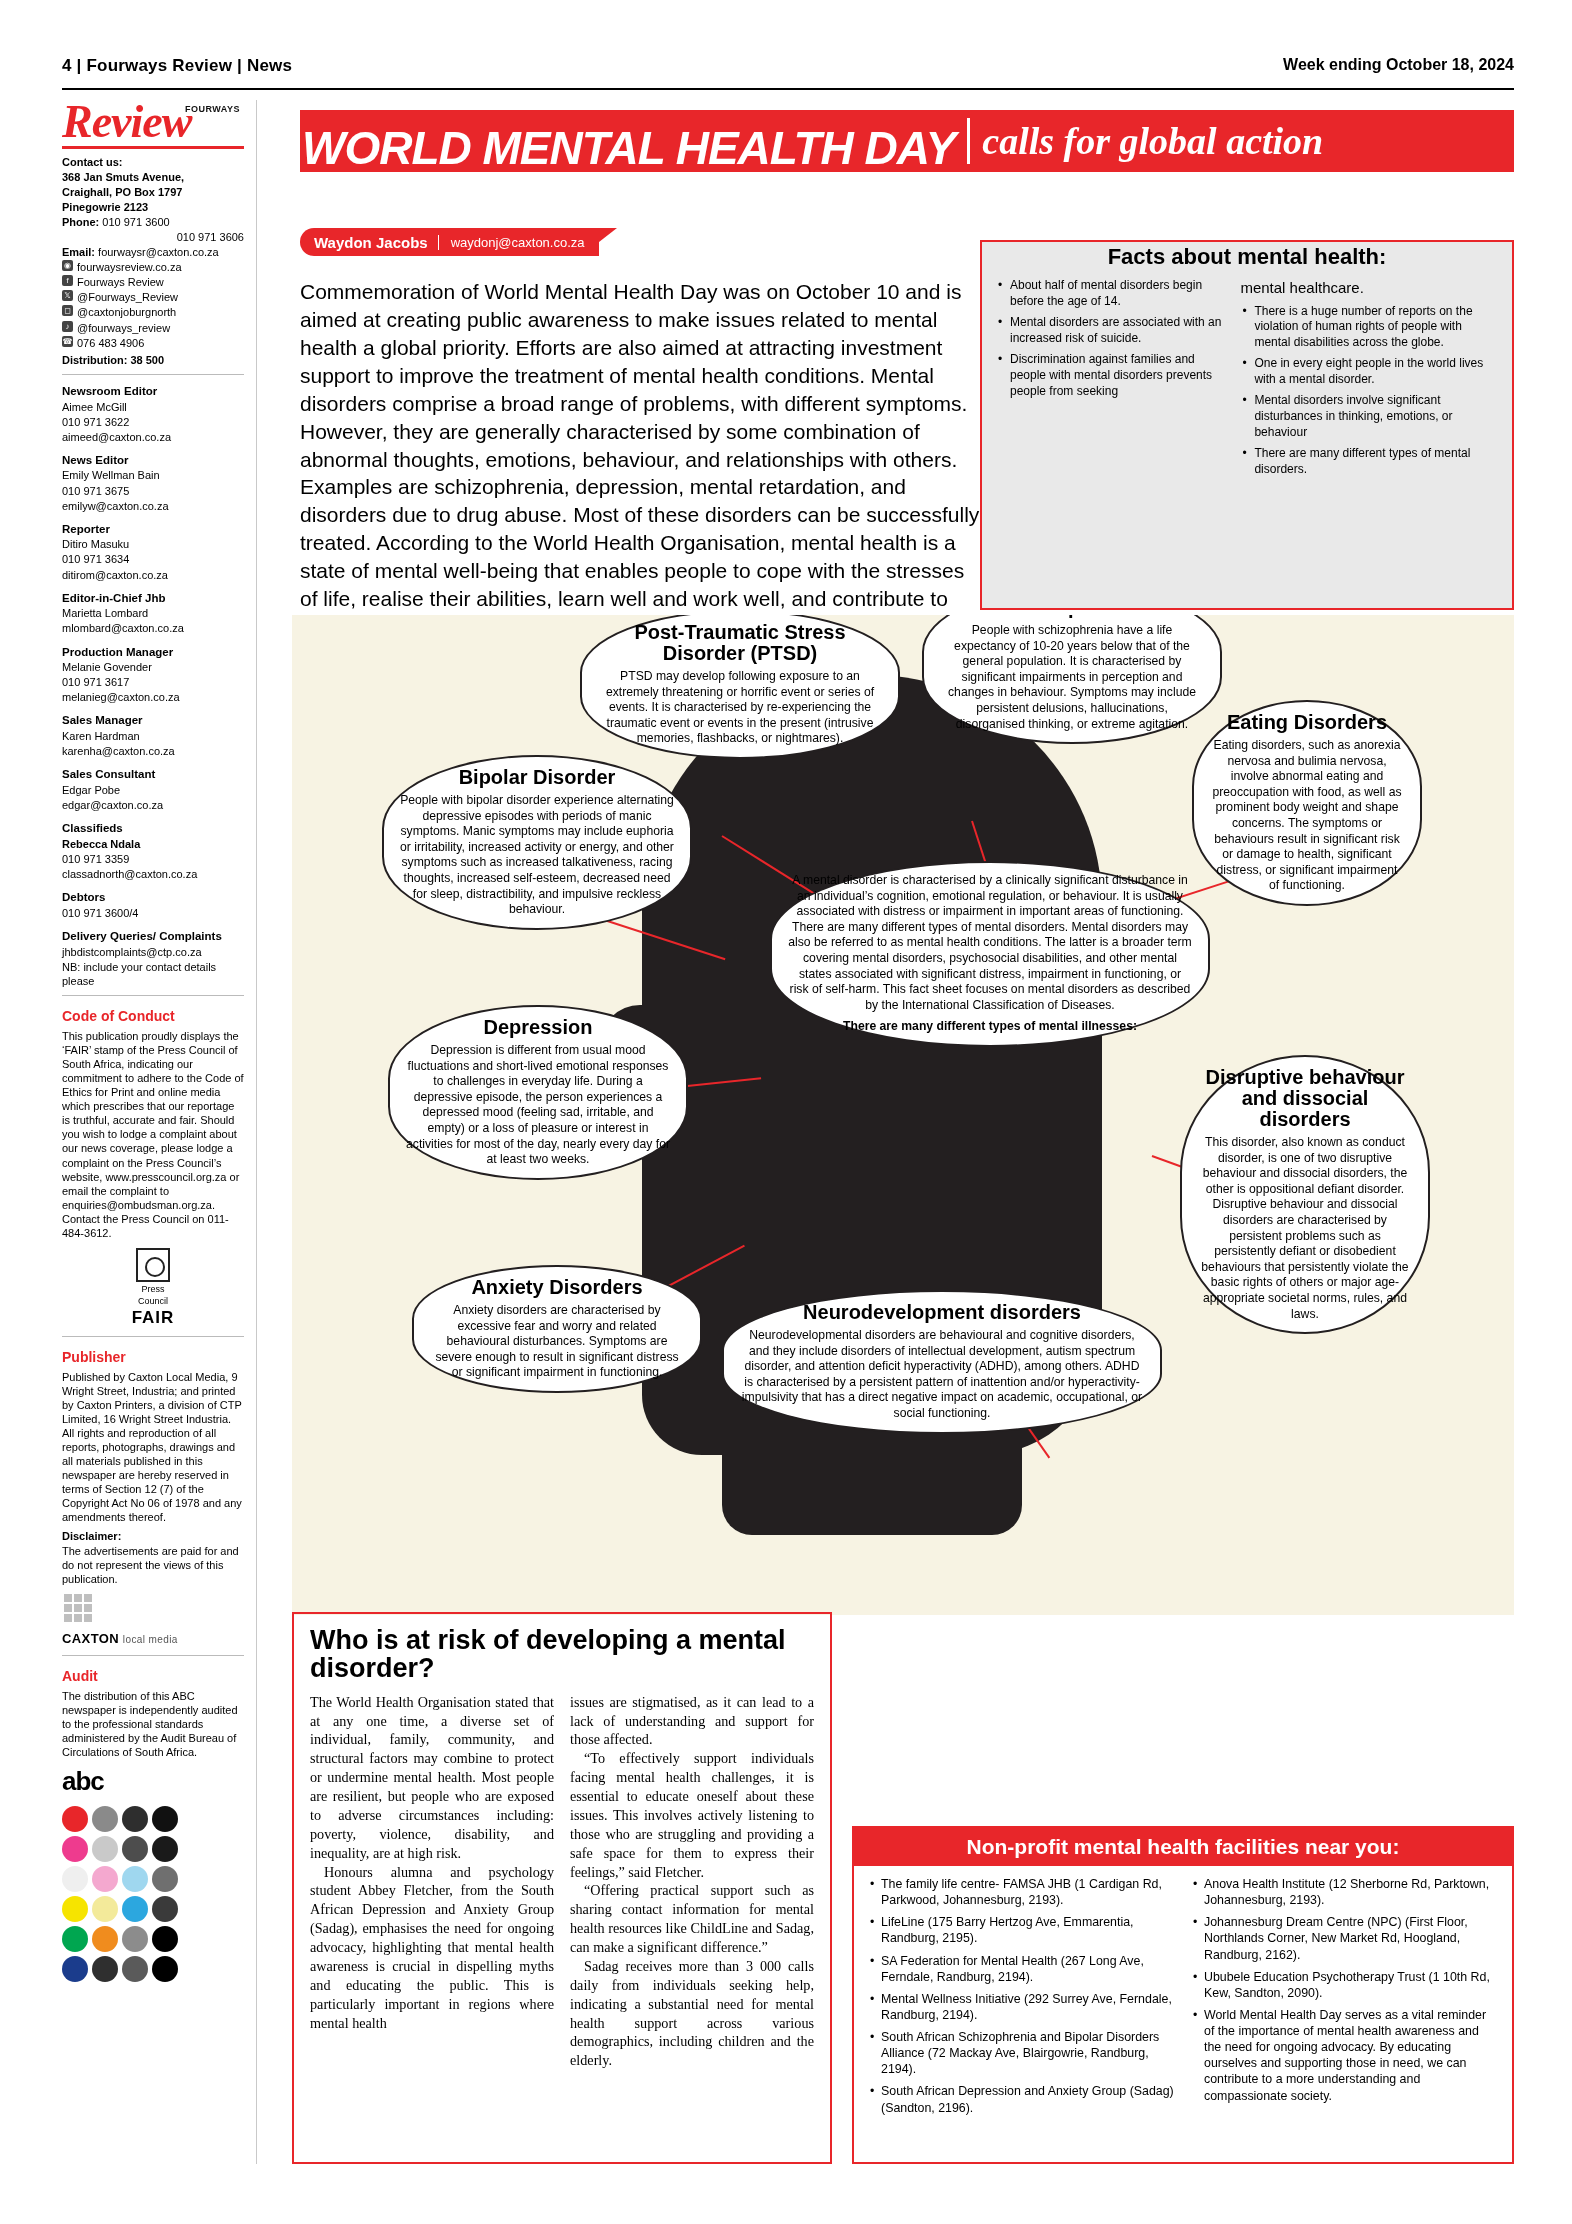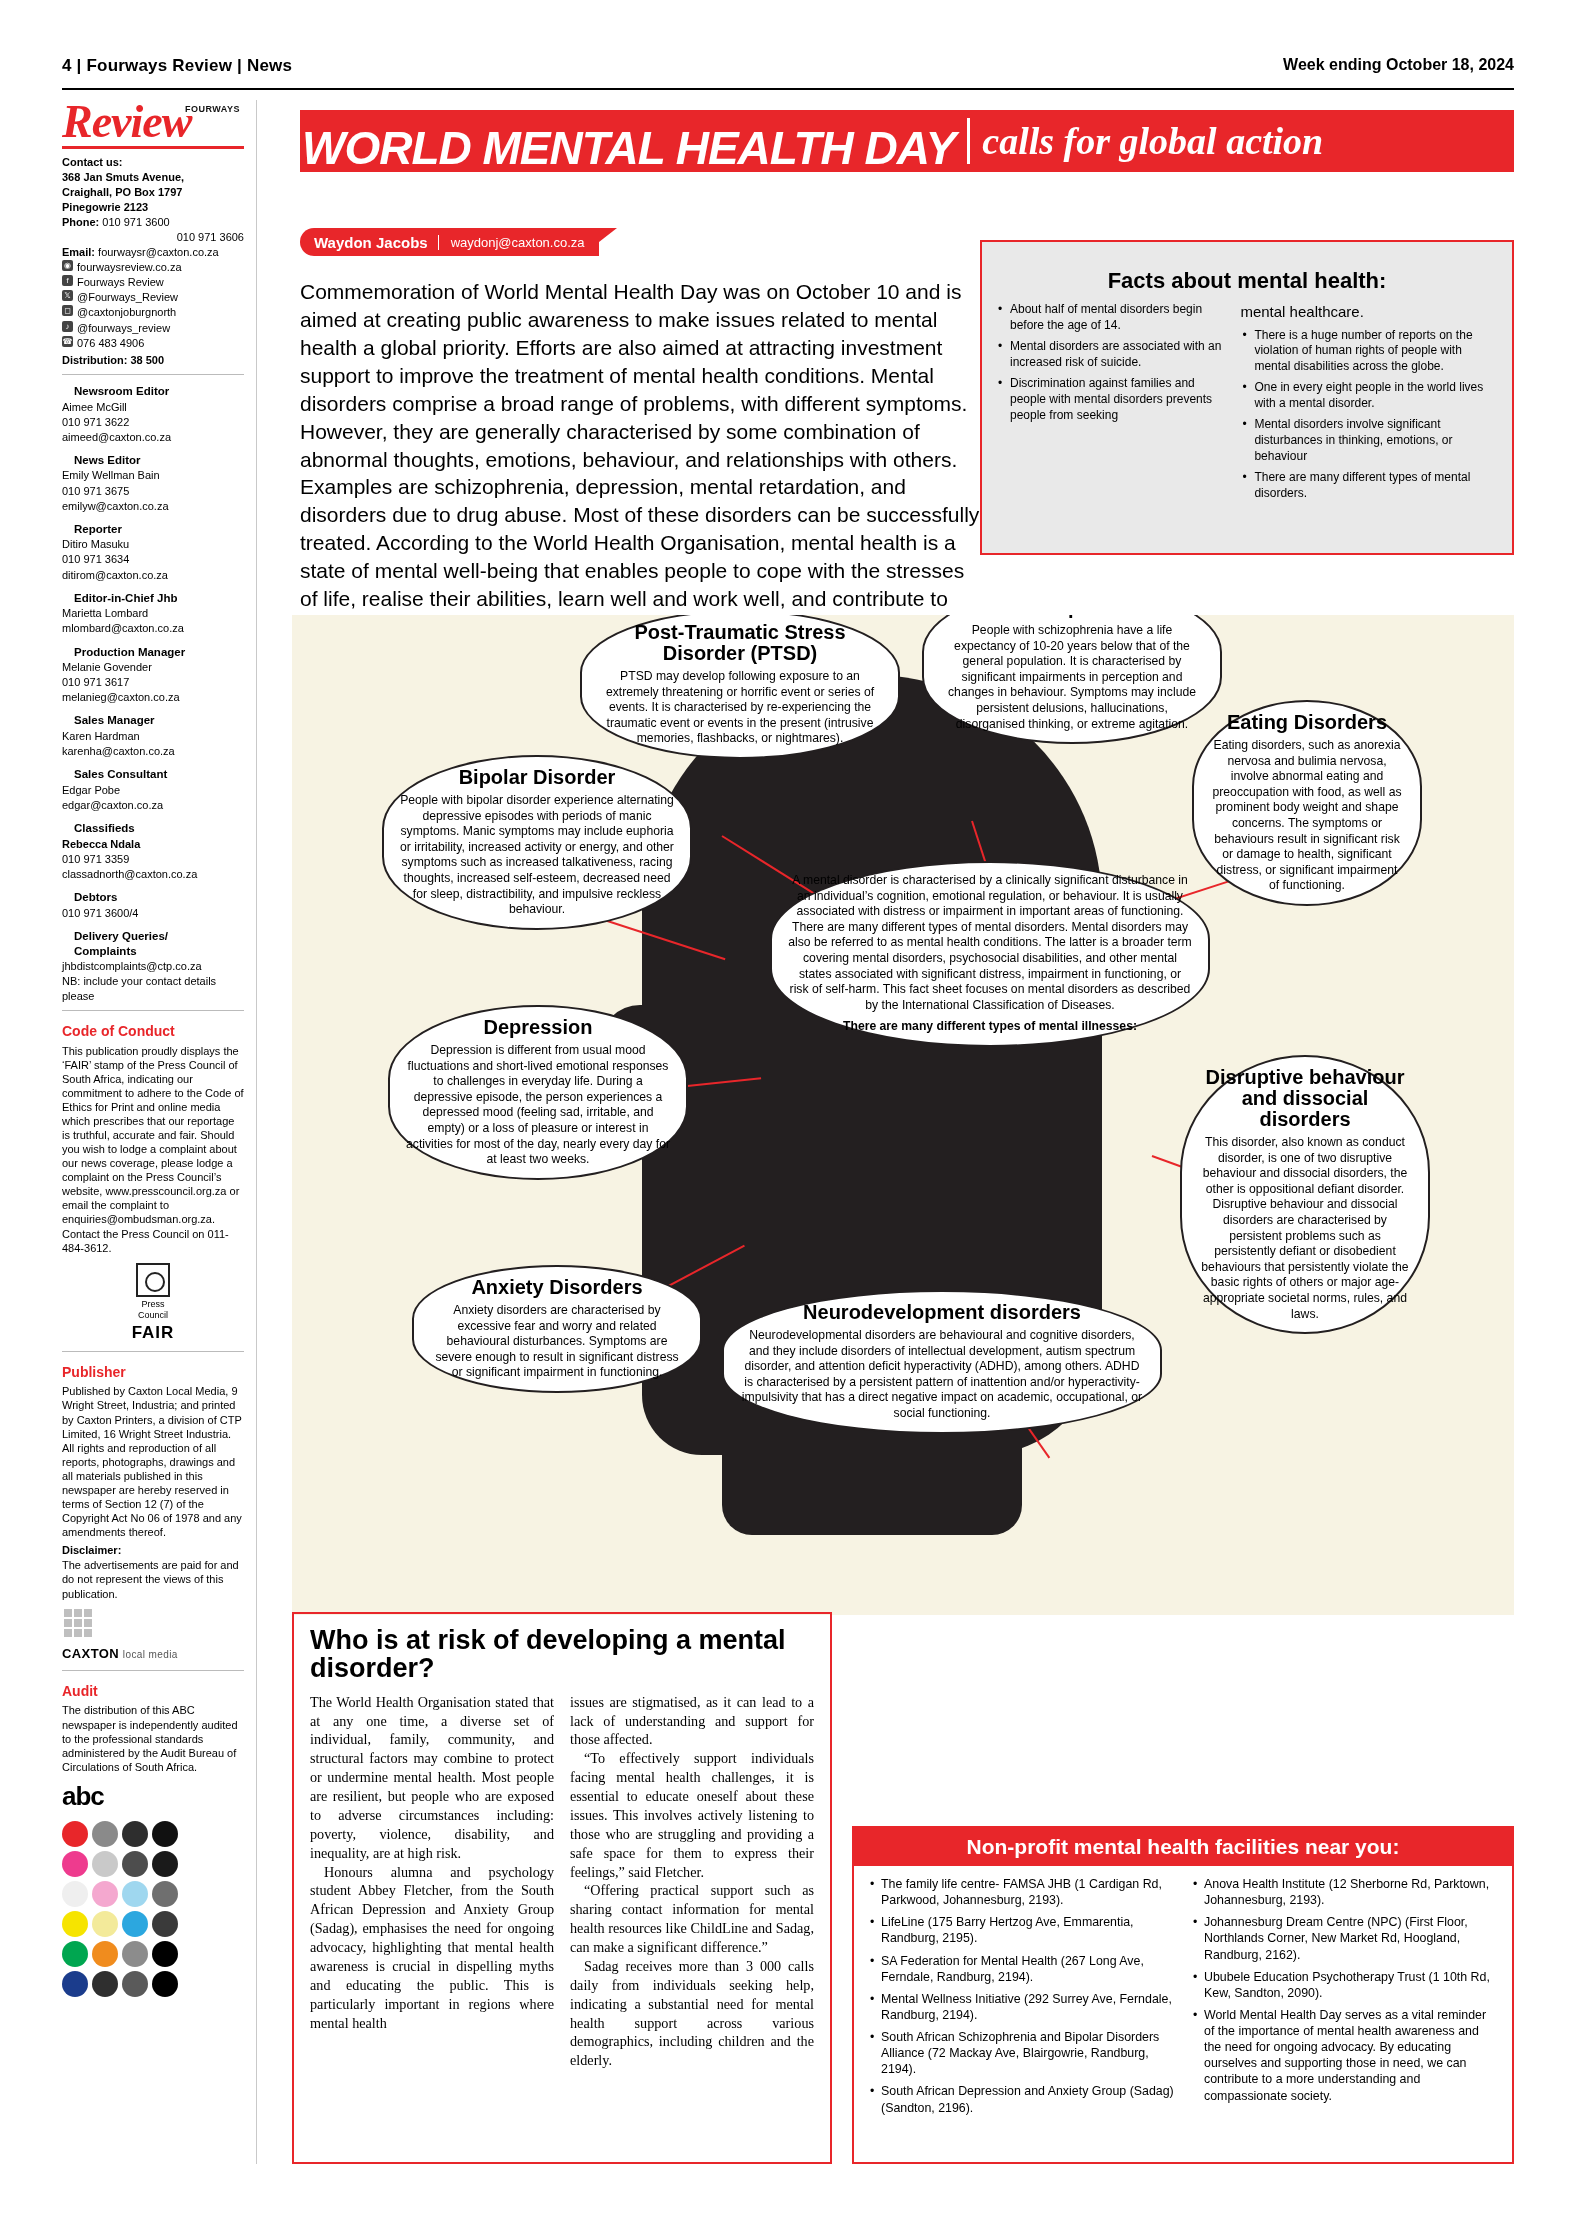--- a/index.html
+++ b/index.html
@@ -35,21 +35,21 @@
   .masthead { position: relative; border-bottom: 3px solid #e8262a; padding-bottom: 2px; }
   .masthead .review {
     font-family: "Liberation Serif", serif;
     font-weight: bold; font-style: italic; font-size: 46px; color: #e8262a;
     line-height: 0.95; letter-spacing: -1px;
   }
   .masthead .fourways {
     position: absolute; right: 4px; top: 4px;
     font-size: 9px; font-weight: bold; letter-spacing: 0.5px; color: #111;
   }
-  .rail h4 { margin: 9px 12px 1px; font-size: 11.5px; font-weight: bold; }
+  .rail h4 { margin: 9px 0 1px; font-size: 11.5px; font-weight: bold; }
   .rail .red-h { color: #e8262a; font-size: 14px; font-weight: bold; margin: 12px 0 3px; }
   .rail p { margin: 0 0 1px; }
   .rail .bold { font-weight: bold; }
   .contact-block { margin-top: 6px; }
   .soc { display: flex; align-items: flex-start; gap: 4px; margin-top: 1px; }
   .soc .ico {
     width: 11px; height: 11px; flex: 0 0 11px; border-radius: 2px;
     background: #444; color: #fff; font-size: 8px; line-height: 11px; text-align: center;
   }
   .rule { border-top: 1px solid #bbb; margin: 7px 0 0; }
@@ -124,22 +124,22 @@
 
   
   .intro {
     position: absolute; left: 300px; top: 278px; width: 680px;
     font-family: "Liberation Sans", sans-serif;
     font-size: 21px; line-height: 1.33;
   }
 
   
   .facts {
-    position: absolute; left: 980px; top: 240px; width: 534px; height: 315px;
-    background: #e9e9e9; border: 2px solid #e8262a; padding: 26px 14px;
+    position: absolute; left: 980px; top: 240px; width: 534px; height: 370px;
+    background: #e9e9e9; border: 2px solid #e8262a; padding: 2px 14px;
   }
   .facts h3 { margin: 0 0 8px; text-align: center; font-size: 22px; font-weight: bold; }
   .facts .cols { display: flex; gap: 16px; }
   .facts ul { margin: 0; padding-left: 14px; list-style: none; }
   .facts li { font-size: 12px; line-height: 1.3; margin-bottom: 6px; position: relative; }
   .facts li::before { content: "•"; position: absolute; left: -12px; }
   .facts .colA { width: 47%; }
   .facts .colB { width: 53%; }
   .facts .contl { font-size: 15px; line-height: 1.3; margin-bottom: 6px; }
 

